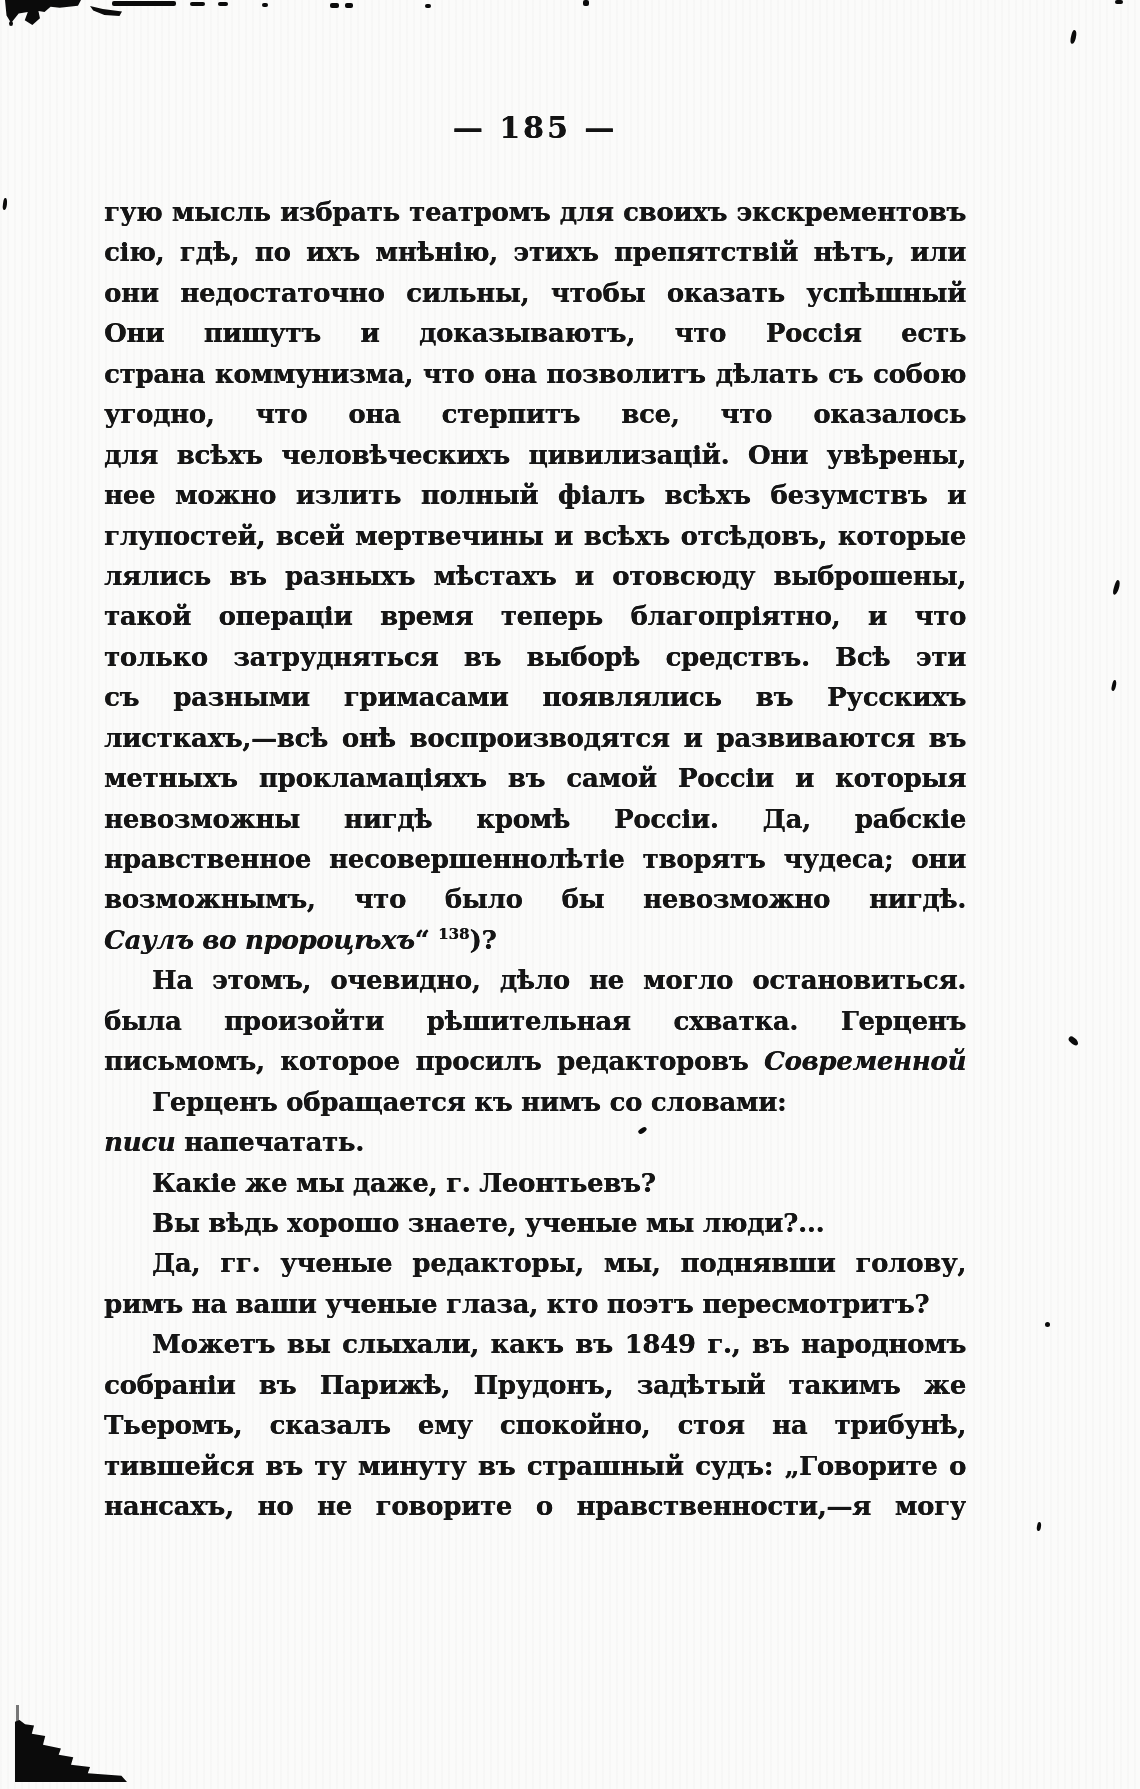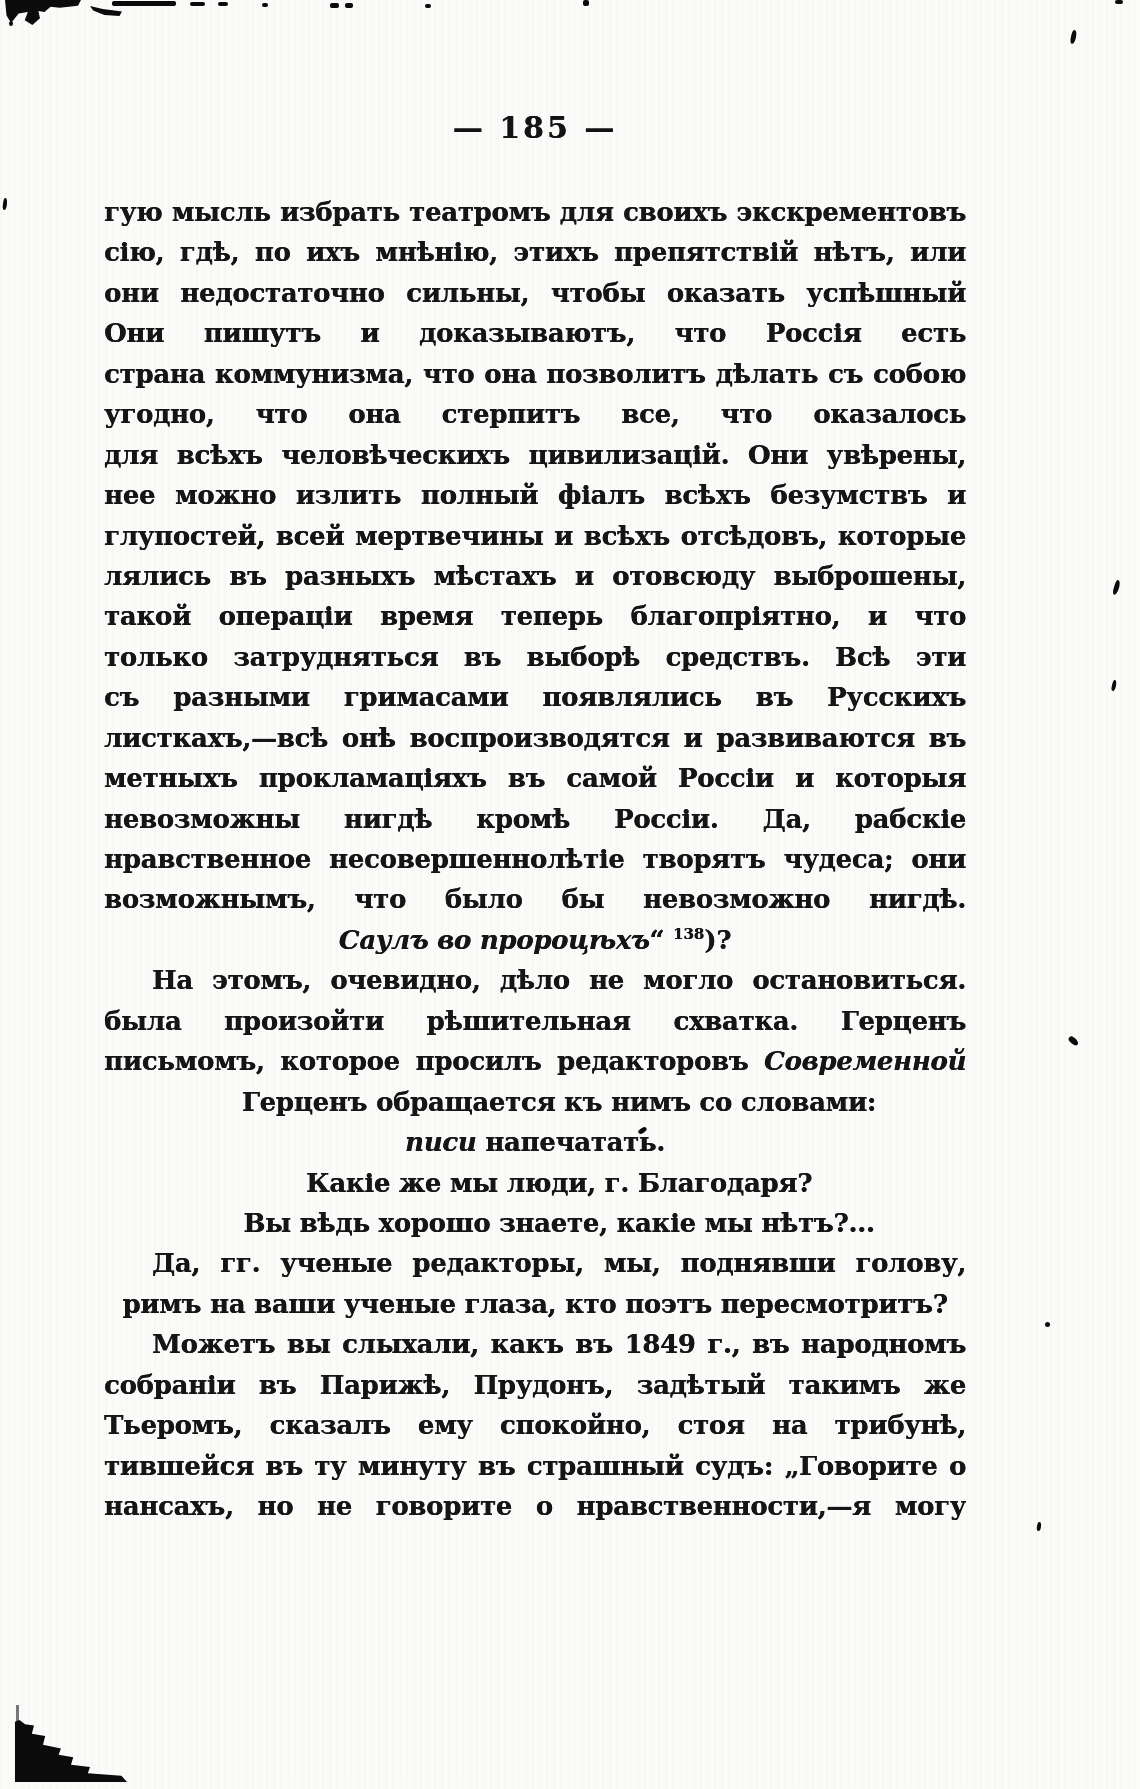--- a/index.html
+++ b/index.html
@@ -32,21 +32,21 @@
     position: absolute;
     left: 104px; top: 192px; width: 862px;
     font-size: 26px; font-weight: 700;
     letter-spacing: -0.3px;
     color: #151515;
     text-shadow: 0.3px 0 0 currentColor;
   }
   .line {
     height: 40.45px; line-height: 40.45px;
     overflow: hidden;
-    text-align: center;
+    text-align: left;
     white-space: normal;
   }
   .line.just { text-align: justify; text-align-last: justify; }
   .line.ind { padding-left: 48px; }
   .line.ind.just { text-align-last: justify; }
   .it { font-style: italic; }
   sup {
     font-size: 15px; font-weight: 700; font-style: normal;
     vertical-align: baseline; position: relative; top: -10px;
     letter-spacing: 0;
@@ -140,22 +140,22 @@
       <div class="line just"><span>метныхъ прокламаціяхъ въ самой Россіи и которыя были бы</span></div>
       <div class="line just"><span>невозможны нигдѣ кромѣ Россіи. Да, рабскіе инстинкты,</span></div>
       <div class="line just"><span>нравственное несовершеннолѣтіе творятъ чудеса; они дѣлаютъ</span></div>
       <div class="line just"><span>возможнымъ, что было бы невозможно нигдѣ. Благодаря имъ,</span></div>
       <div class="line"><span class="it">Саулъ во пророцѣхъ</span><span>“ </span><sup>138</sup><span>)?</span></div>
       <div class="line just ind"><span>На этомъ, очевидно, дѣло не могло остановиться. Должна</span></div>
       <div class="line just"><span>была произойти рѣшительная схватка.  Герценъ отвѣтилъ</span></div>
       <div class="line just"><span>письмомъ, которое просилъ редакторовъ </span><span class="it">Современной Лѣто-</span></div>
       <div class="line ind"><span>Герценъ обращается къ нимъ со словами:</span></div>
       <div class="line"><span class="it">писи</span><span> напечатать.</span></div>
-      <div class="line ind"><span>Какіе же мы люди, г. Благодаря?</span></div>
-      <div class="line ind"><span>Вы вѣдь хорошо знаете, какіе мы нѣтъ?...</span></div>
+      <div class="line ind"><span>Какіе же мы даже, г. Леонтьевъ?</span></div>
+      <div class="line ind"><span>Вы вѣдь хорошо знаете, ученые мы люди?...</span></div>
       <div class="line just ind"><span>Да, гг. ученые редакторы, мы, поднявши голову, смот-</span></div>
       <div class="line"><span>римъ на ваши ученые глаза, кто поэтъ пересмотритъ?</span></div>
       <div class="line just ind"><span>Можетъ вы слыхали, какъ въ 1849 г., въ народномъ</span></div>
       <div class="line just"><span>собраніи въ Парижѣ, Прудонъ, задѣтый такимъ же образомъ</span></div>
       <div class="line just"><span>Тьеромъ, сказалъ ему спокойно, стоя на трибунѣ, превра-</span></div>
       <div class="line just"><span>тившейся въ ту минуту въ страшный судъ: „Говорите о фи-</span></div>
       <div class="line just"><span>нансахъ, но не говорите о нравственности,—я могу принять</span></div>
     </div>
 
 </div>

